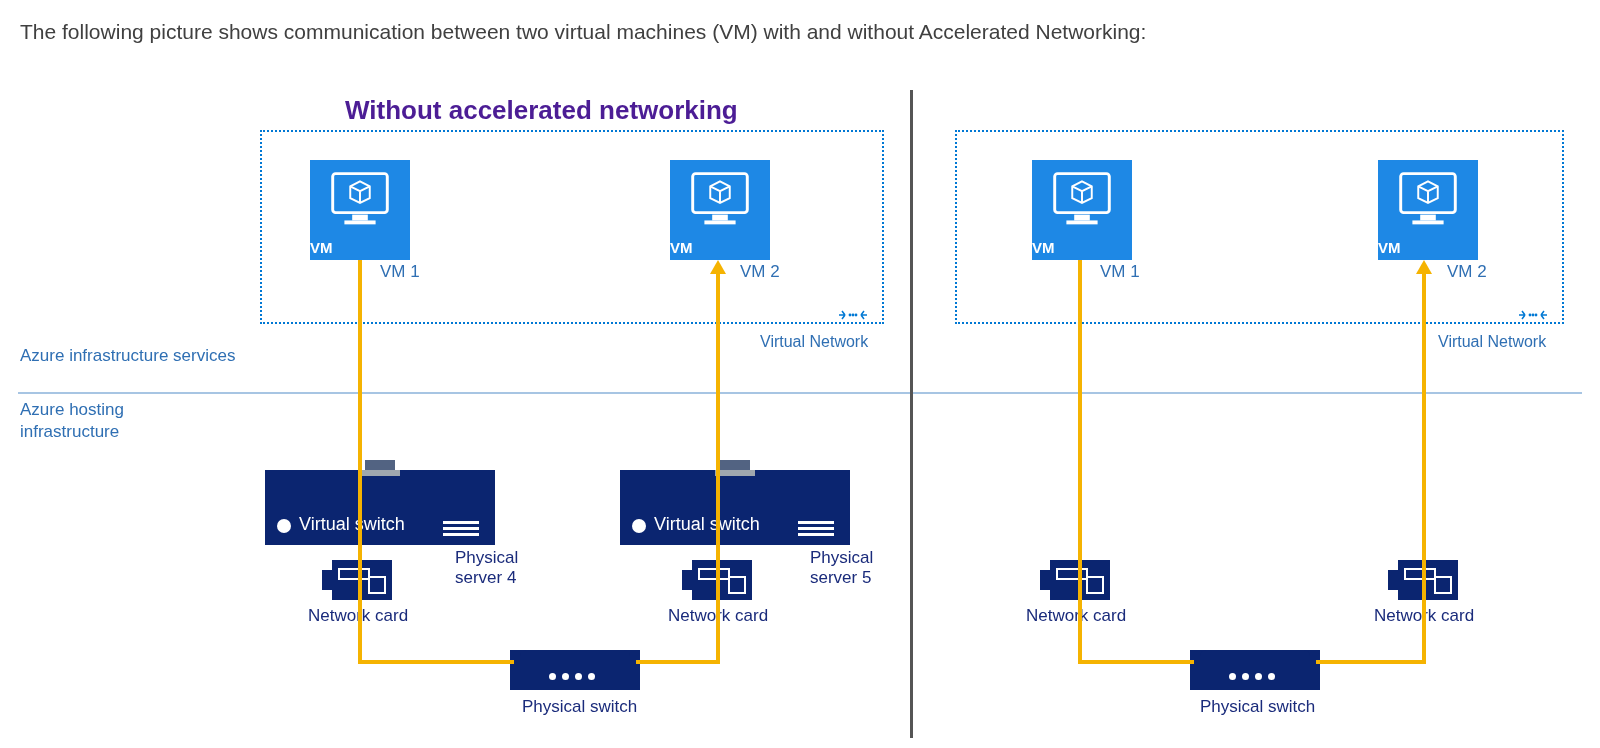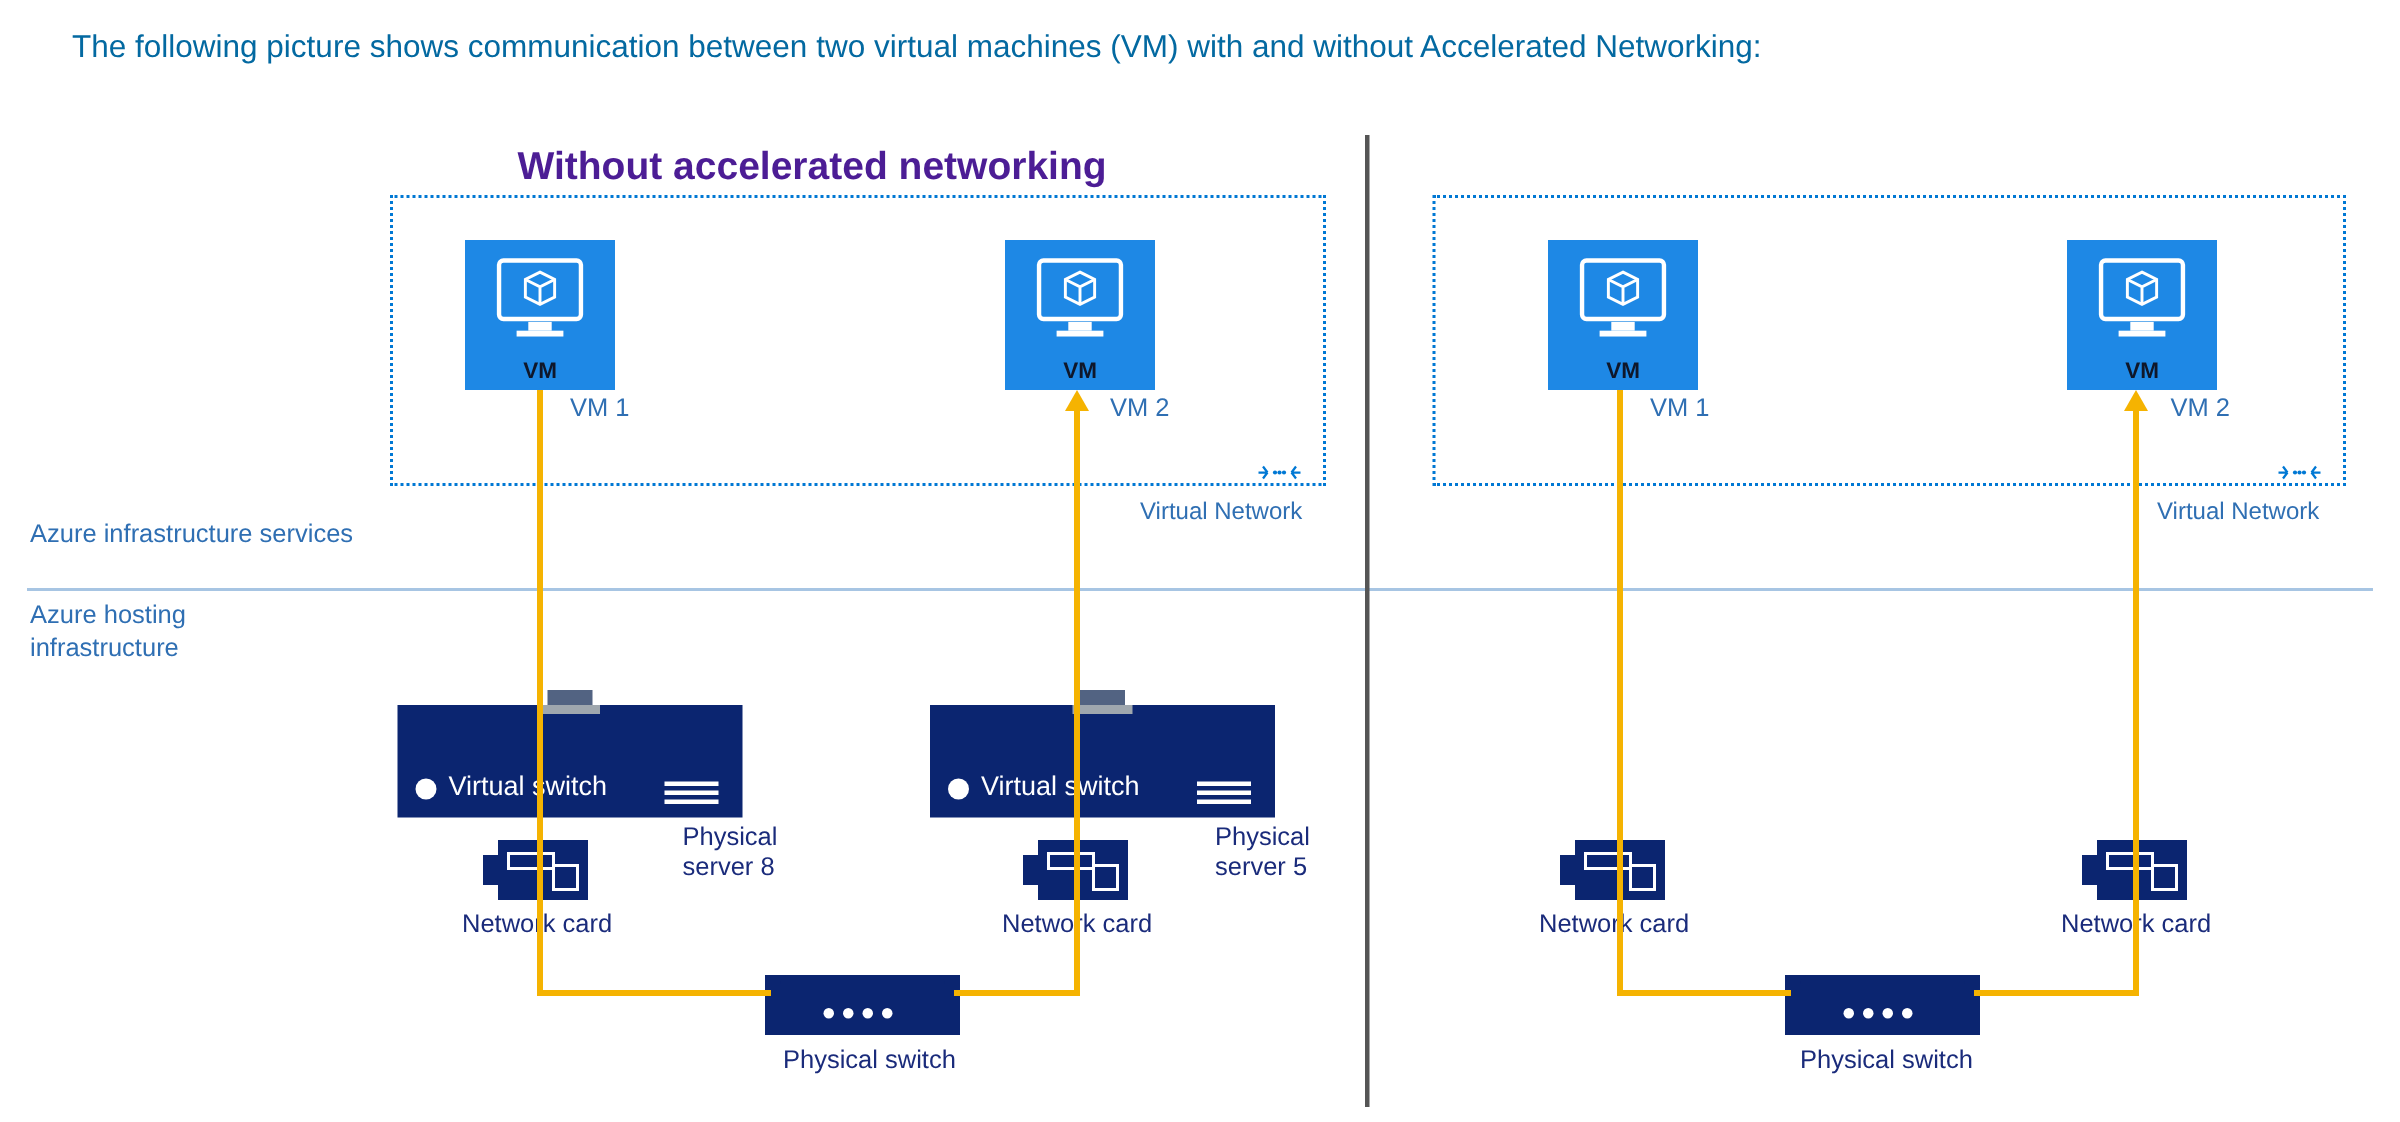--- a/index.html
+++ b/index.html
@@ -1,26 +1,26 @@
 <!DOCTYPE html>
 <html><head>
 <meta charset="utf-8">
 <style>
   html,body{margin:0;padding:0;background:#fff;font-family:"Segoe UI",Arial,sans-serif;color:#222;}
   .page{position:relative;width:1600px;height:748px;}
-  .intro{position:absolute;left:20px;top:20px;font-size:21px;color:#0369a1;margin-left:28px;}
+  .intro{position:absolute;left:20px;top:20px;font-size:21px;color:#404040;}
   .title{position:absolute;font-weight:700;font-size:26px;color:#4c1d95;}
   .lbl{position:absolute;font-size:17px;}
   .blue{color:#2f6fb3;}
   .dblue{color:#1a2b7b;}
   .divider-h{position:absolute;left:18px;right:18px;top:392px;border-top:2px solid #a7c5e3;}
   .divider-v{position:absolute;top:90px;bottom:10px;left:910px;width:0;border-left:3px solid #555;}
   .vnet-box{position:absolute;border:2px dotted #0078d4;}
   .vm{position:absolute;width:100px;height:100px;background:#1e88e5;}
-  .vm-lbl{position:absolute;bottom:4px;left:0;right:0;text-align:center;color:#0f172a;font-weight:600;font-size:15px;}
+  .vm-lbl{position:absolute;bottom:4px;left:0;right:0;text-align:left;color:#ffffff;font-weight:600;font-size:15px;}
   .vswitch{position:absolute;width:230px;height:75px;background:#0b2570;}
   .vswitch .dot{position:absolute;width:14px;height:14px;border-radius:50%;background:#fff;left:12px;top:49px;}
   .vswitch .txt{position:absolute;left:34px;top:44px;color:#fff;font-size:18px;}
   .vswitch .bars{position:absolute;right:16px;top:48px;}
   .vswitch .bars div{width:36px;height:3px;background:#fff;margin:3px 0;}
   .vswitch .top{position:absolute;left:100px;top:-10px;width:30px;height:10px;background:#526382;}
   .vswitch .top::after{content:"";position:absolute;left:-5px;top:10px;width:40px;height:6px;background:#9fa7ae;}
   .nic{position:absolute;width:60px;height:40px;background:#0b2570;}
   .nic::before{content:"";position:absolute;left:-10px;top:10px;width:10px;height:20px;background:#0b2570;}
   .nic .chip{position:absolute;right:6px;bottom:6px;width:14px;height:14px;border:2px solid #fff;}
@@ -90,21 +90,21 @@
     <div class="top"></div>
       <div class="dot"></div>
     <div class="txt">Virtual switch</div>
     <div class="bars">
         <div></div>
         <div></div>
         <div></div>
       </div>
   </div>
   <div class="lbl dblue" style="left:455px;top:548px;">Physical</div>
-  <div class="lbl dblue" style="left:455px;top:568px;">server 8</div>
+  <div class="lbl dblue" style="left:455px;top:568px;">server 4</div>
 
   <div class="vswitch" style="left:620px;top:470px;">
     <div class="top"></div>
       <div class="dot"></div>
     <div class="txt">Virtual switch</div>
     <div class="bars">
         <div></div>
         <div></div>
         <div></div>
       </div>

